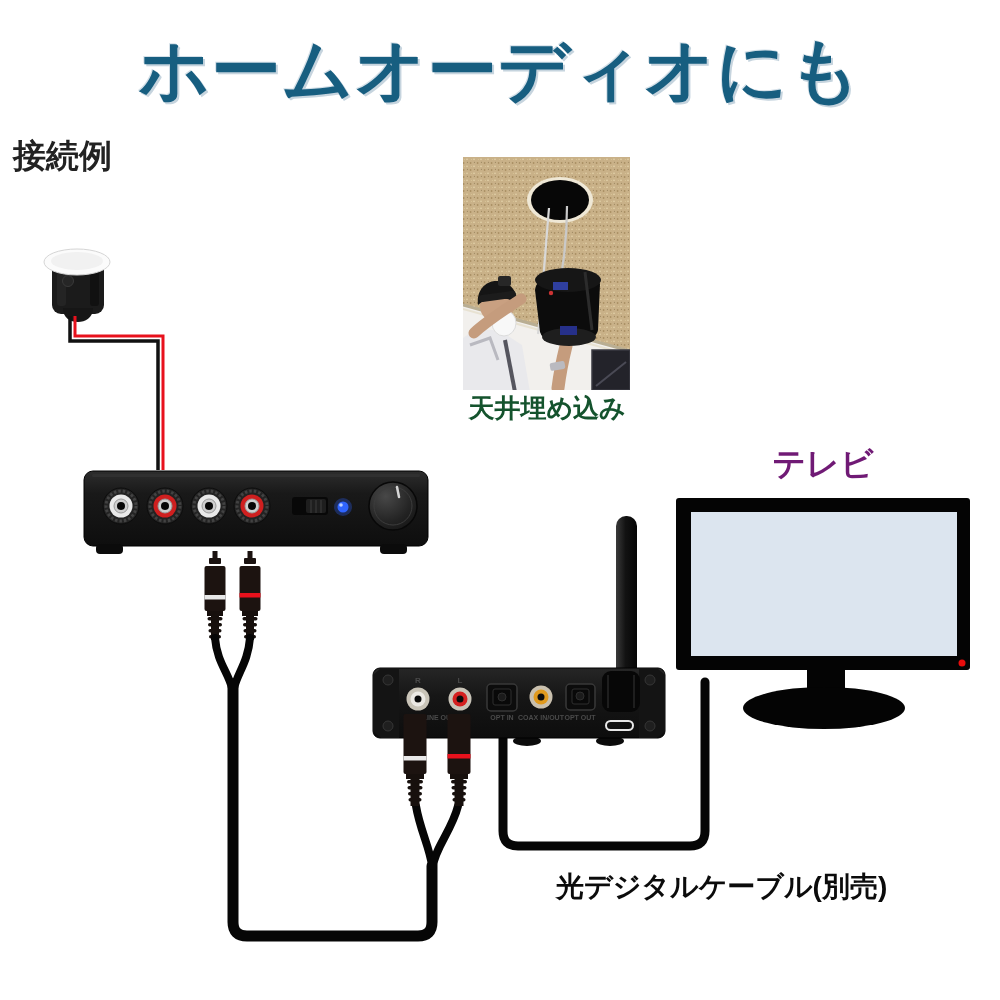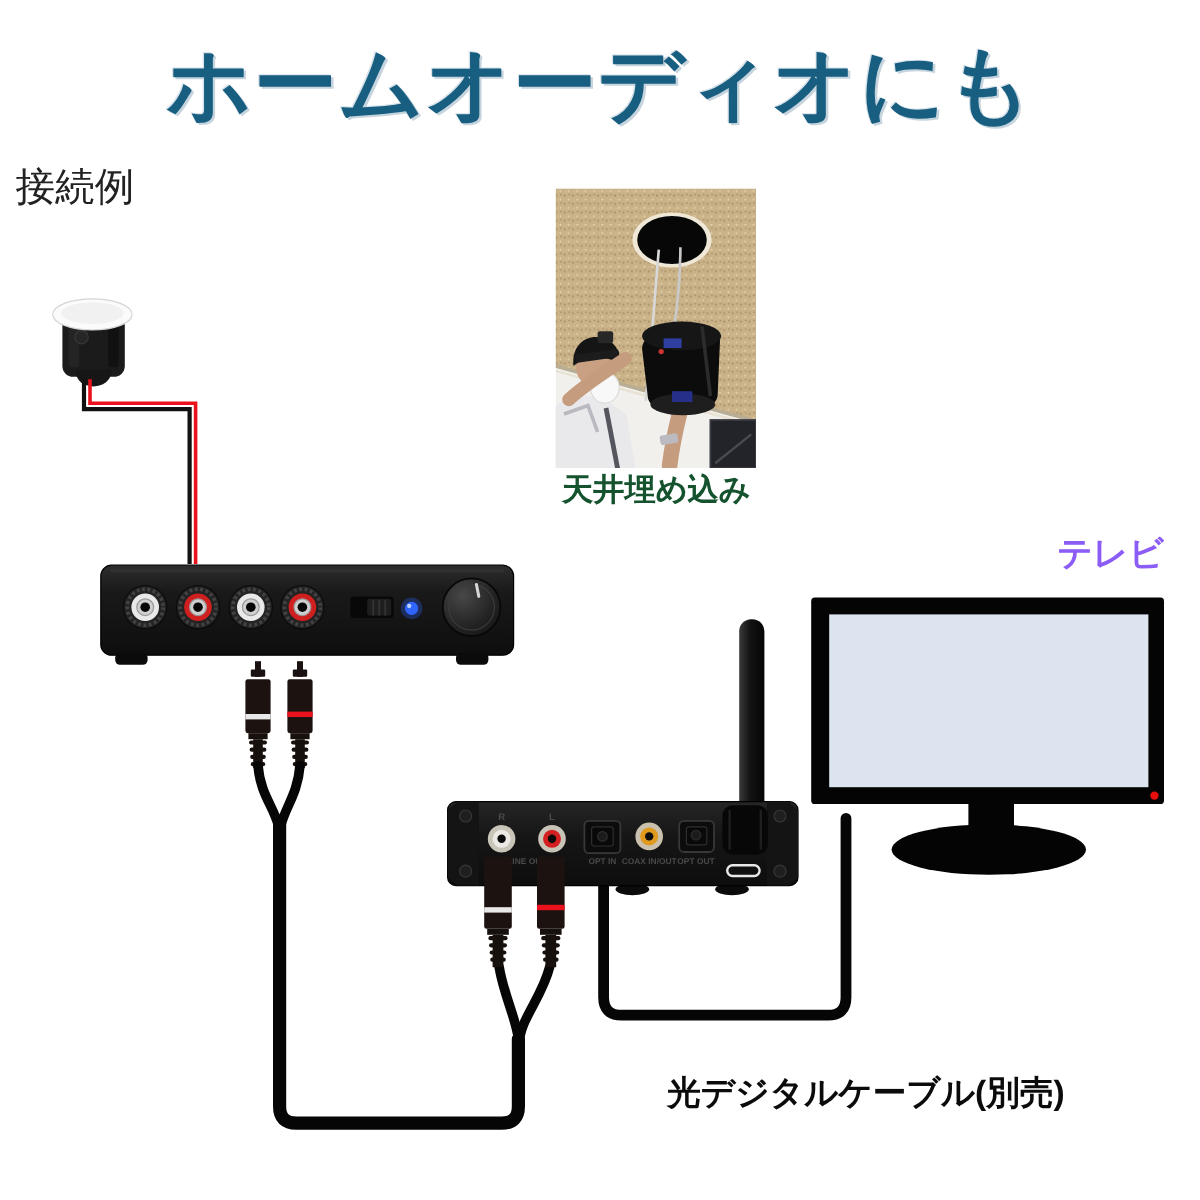--- a/index.html
+++ b/index.html
@@ -8,32 +8,32 @@
     font-family:"Liberation Sans","DejaVu Sans",sans-serif;overflow:hidden;
   }
   .abs{position:absolute;}
   #main-title{
     top:24px;left:0;width:1000px;text-align:center;
     font-size:70px;font-weight:800;letter-spacing:1px;
     text-shadow:2px 2px 0 #c6d4de,-1px -1px 0 #d5e0e8;
     white-space:nowrap;
   }
   #connection-example{
-    top:134px;left:13px;font-size:33px;font-weight:400;color:#222;
+    top:134px;left:13px;font-size:33px;font-weight:700;color:#222;
   }
   #ceiling-caption{
     top:391px;left:463px;width:168px;text-align:center;
     font-size:26px;font-weight:800;color:#14532d;white-space:nowrap;
   }
   #tv-caption{
-    top:442px;left:676px;width:294px;text-align:right;
-    font-size:29px;font-weight:800;color:#8b5cf6;
+    top:442px;left:676px;width:294px;text-align:center;
+    font-size:33px;font-weight:800;color:#701a75;
   }
   #optical-caption{
-    top:868px;left:556px;font-size:28px;font-weight:800;color:#0b0b0b;white-space:nowrap;margin-top:24px;
+    top:868px;left:556px;font-size:28px;font-weight:800;color:#0b0b0b;white-space:nowrap;
   }
   svg text{font-family:"Liberation Sans","DejaVu Sans",sans-serif;}
 </style>
 </head>
 <body>
 
 <div id="canvas">
 
   <div class="abs" id="main-title" style="color: rgb(23, 94, 128);">ホームオーディオにも</div>
   <div class="abs" id="connection-example">接続例</div>

